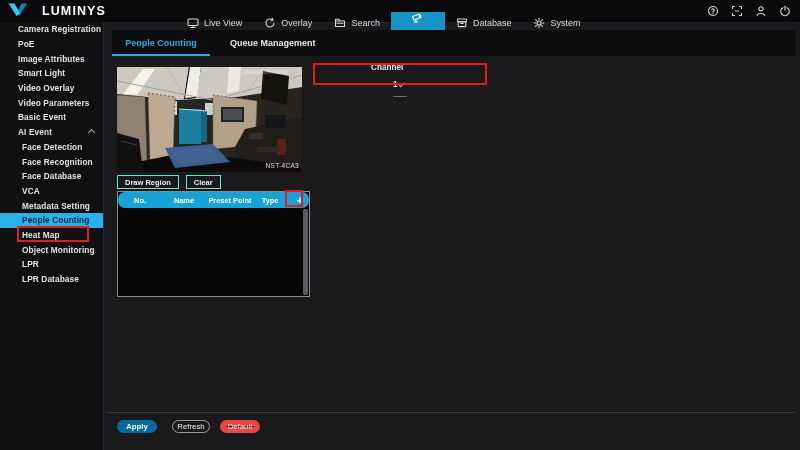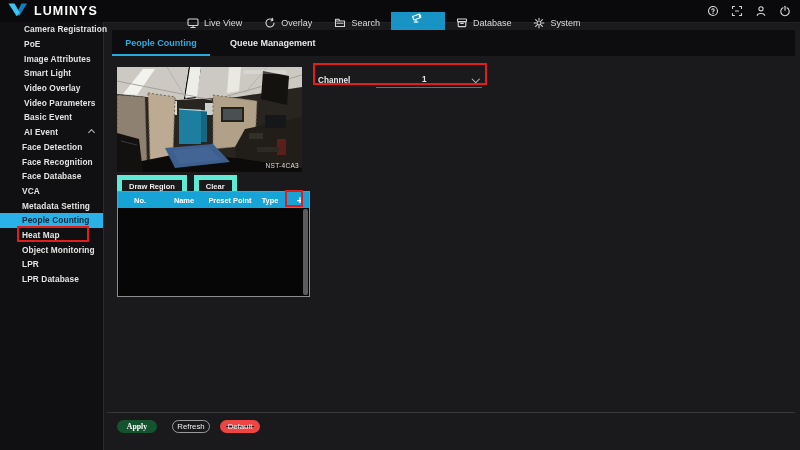--- a/index.html
+++ b/index.html
@@ -1,71 +1,71 @@
 <!DOCTYPE html>
 <html><head>
 <meta charset="utf-8">
 <style>
   html,body{margin:0;padding:0;background:#000;}
   #root{position:relative;width:800px;height:450px;overflow:hidden;background:#1a1a1c;
         font-family:"Liberation Sans",sans-serif;-webkit-font-smoothing:antialiased;}
   
   #topbar{position:absolute;left:0;top:0;width:800px;height:22px;background:#0a0a0c;border-bottom:1px solid #222226;}
-  #logo{position:absolute;left:7px;top:0;height:22px;display:flex;align-items:center;gap:5px;}
+  #logo{position:absolute;left:7px;top:0;height:22px;display:flex;align-items:center;gap:13px;}
   #logo .brand{color:#fff;font-size:12.5px;font-weight:800;letter-spacing:1.1px;}
   #topnav{position:absolute;left:176px;top:12px;height:22px;display:flex;align-items:stretch;}
   .nav-item{display:flex;align-items:center;gap:5px;padding:0 11px;font-size:9px;color:#d9d9d9;cursor:pointer;}
   .nav-item.active{background:#1793c4;color:#fff;flex-direction:column;}
   .nav-item svg{display:block;}
   #topicons{position:absolute;right:9px;top:0;height:22px;display:flex;align-items:center;gap:12px;}
   .util-icon{display:flex;align-items:center;cursor:pointer;}
   
   #sidebar{position:absolute;left:0;top:22px;width:104px;height:428px;background:#101013;border-right:1px solid #2b2b2f;box-sizing:border-box;}
-  .side-item{height:14.7px;display:flex;align-items:center;padding-left:24px;font-size:8.3px;font-weight:700;
+  .side-item{height:14.7px;display:flex;align-items:center;padding-left:18px;font-size:8.3px;font-weight:700;
              color:#e3e3e3;cursor:pointer;letter-spacing:.1px;white-space:nowrap;}
   .side-item.lv2{padding-left:22px;}
   .side-item.active{background:#2ab2e8;color:#05273b;}
   .chev-up{width:4px;height:4px;border-right:1.2px solid #b9b9b9;border-bottom:1.2px solid #b9b9b9;
            transform:rotate(-135deg);margin-left:auto;margin-right:9px;}
   
   #tabstrip{position:absolute;left:112px;top:30px;width:683px;height:26px;background:#0d0d10;display:flex;align-items:stretch;}
   .tab{display:flex;align-items:center;justify-content:center;font-size:9px;font-weight:700;color:#e8e8e8;cursor:pointer;position:relative;}
   .tab.t1{width:98px;}
   .tab.t2{padding:0 14px;margin-left:6px;}
   .tab.active{color:#2aa9df;}
   .tab.active::after{content:"";position:absolute;left:0;right:0;bottom:0;height:2px;background:#2aa9df;}
   
   #preview{position:absolute;left:117px;top:67px;width:185px;height:105px;background:#201d1a;cursor:crosshair;}
   #preview svg{display:block;}
   #watermark{position:absolute;right:3px;bottom:3px;font-size:6.5px;color:#fff;opacity:.85;letter-spacing:.3px;}
   
   #region-btns{position:absolute;left:117px;top:175px;display:flex;gap:7px;}
-  .obtn{height:12px;display:flex;align-items:center;justify-content:center;padding:0 7px;border:5px solid #5eead4;
+  .obtn{height:12px;display:flex;align-items:center;justify-content:center;padding:0 7px;border:1px solid #5eead4;
         border-radius:0;font-size:7.5px;font-weight:700;color:#eee;background:transparent;cursor:pointer;}
   
-  #channel-row{position:absolute;left:313px;top:63px;width:174px;height:34px;display:flex;align-items:center;box-sizing:border-box;padding:0 5px;}
+  #channel-row{position:absolute;left:313px;top:63px;width:174px;height:34px;display:flex;align-items:center;box-sizing:border-box;padding:0 5px;flex-direction:column;}
   #channel-label{font-size:8.2px;font-weight:700;color:#e8e8e8;width:58px;}
   #channel-select{flex:1;height:15px;display:flex;align-items:center;border-bottom:1px solid #6e6e72;cursor:pointer;position:relative;}
   #channel-value{flex:1;text-align:center;font-size:8.2px;font-weight:700;color:#e8e8e8;}
   .chev-down{width:4.5px;height:4.5px;border-right:1.3px solid #c9c9c9;border-bottom:1.3px solid #c9c9c9;
              transform:rotate(45deg);margin-right:4px;margin-bottom:2px;}
   
   #rules-table{position:absolute;left:117px;top:191px;width:193px;height:106px;border:1px solid #8d8d90;box-sizing:border-box;background:#070708;}
-  #rt-header{height:16px;background:#17a3d6;display:flex;align-items:center;}
+  #rt-header{height:16px;background:#17a3d6;display:flex;align-items:center;border-radius:7px;}
   .rt-col{font-size:7.4px;font-weight:700;color:#fff;text-align:center;}
   .c-no{width:44px;}.c-name{width:44px;}.c-preset{width:48px;}.c-type{width:32px;}
   #add-btn{margin-left:auto;margin-right:2px;width:14px;height:13px;display:flex;align-items:center;justify-content:center;
            font-size:11px;font-weight:700;color:#fff;cursor:pointer;line-height:1;}
   #rt-body{position:relative;height:88px;background:#060607;}
   #rt-scrollbar{position:absolute;right:1px;top:1px;bottom:1px;width:5px;background:#5c5c60;border-radius:2px;cursor:pointer;}
   
   #footer-divider{position:absolute;left:107px;top:412px;width:688px;height:1px;background:#38383b;}
   #footer-btns{position:absolute;left:117px;top:420px;display:flex;align-items:center;}
   .fbtn{height:13px;display:flex;align-items:center;justify-content:center;border-radius:7px;font-size:7.8px;cursor:pointer;box-sizing:border-box;}
-  #apply-btn{width:40px;background:#14532d;color:#fff;font-weight:700;border:none;font-family:Liberation Serif, serif;}
+  #apply-btn{width:40px;background:#0369a1;color:#fff;font-weight:700;border:none;}
   #refresh-btn{width:38px;margin-left:15px;border:1px solid #9a9a9a;color:#eee;background:transparent;}
   #default-btn{width:40px;margin-left:10px;border:6px solid #ef4444;color:#eee;background:transparent;}
   
   .annotation{position:absolute;border:2px solid #e11d1d;box-sizing:border-box;pointer-events:none;z-index:50;}
   #ann-sidebar{left:17px;top:226px;width:72px;height:16px;}
   #ann-channel{left:313px;top:63px;width:174px;height:22px;}
   #ann-add{left:285px;top:190px;width:18px;height:17px;}
   .ic{stroke:#d6d6d6;stroke-width:1.1;fill:none;stroke-linecap:round;stroke-linejoin:round;}
   .ic-w{stroke:#fff;}
 </style>

